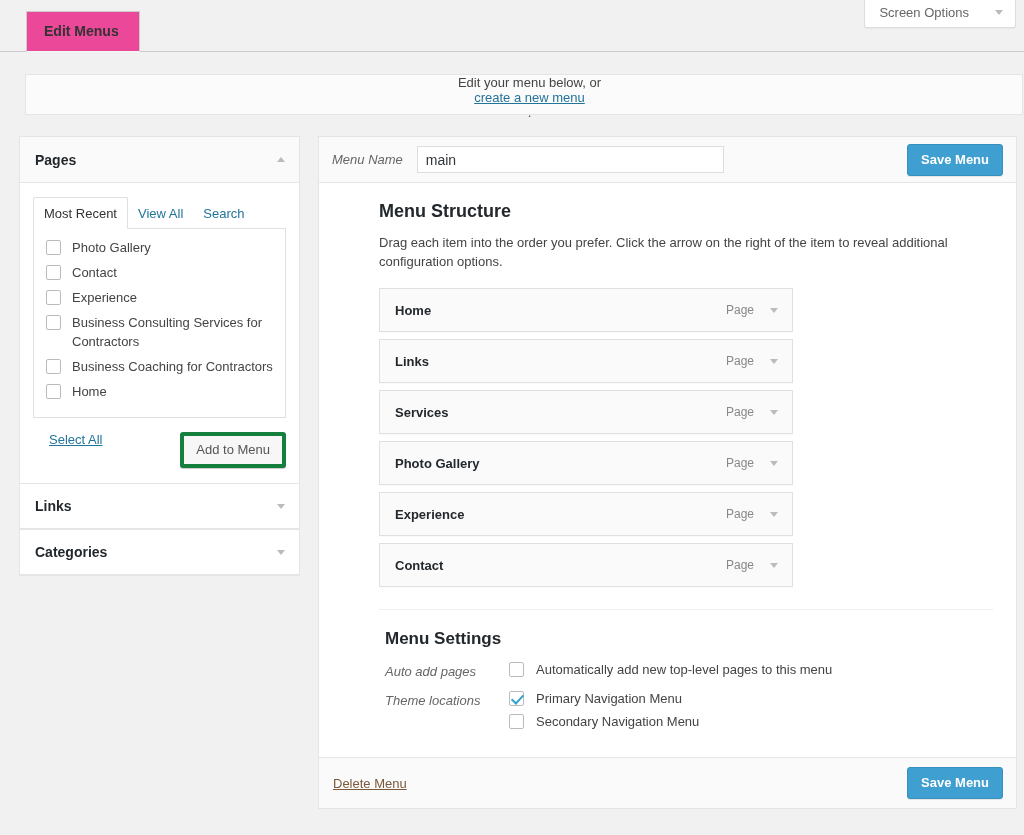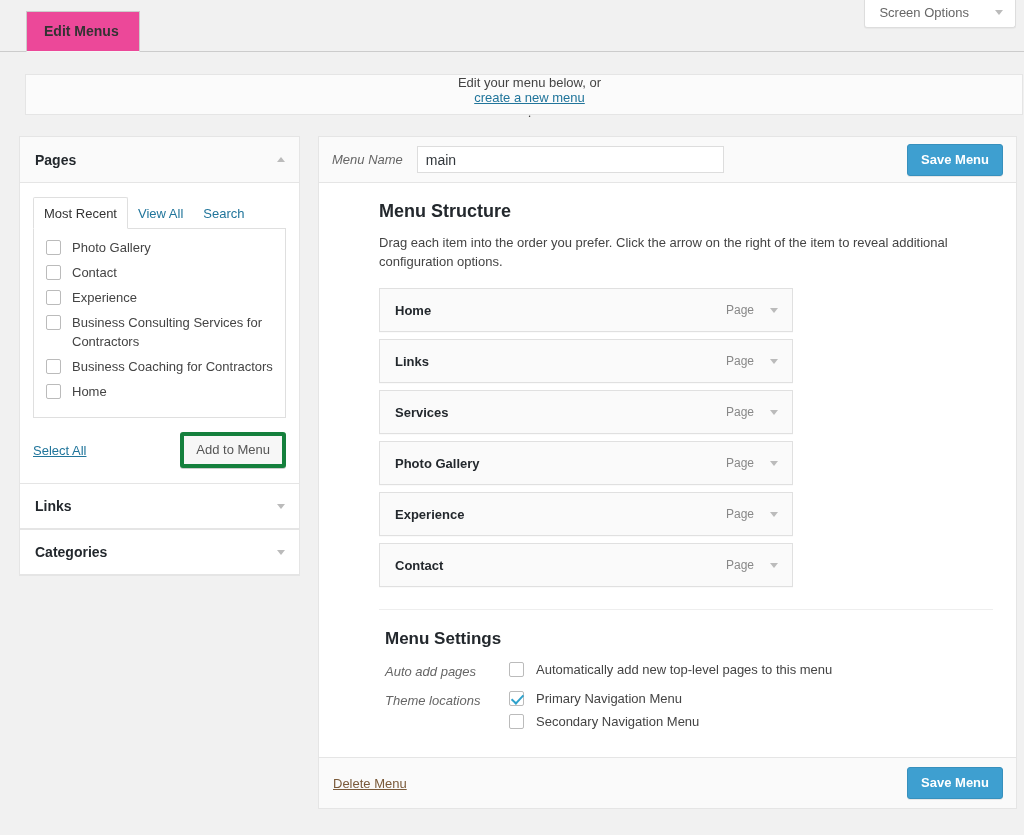--- a/index.html
+++ b/index.html
@@ -129,22 +129,23 @@
   .chk.checked::after {
     content: "";
     position: absolute; left: 4px; top: 0px;
     width: 5px; height: 10px;
     border: solid #2ea2cc;
     border-width: 0 2px 2px 0;
     transform: rotate(43deg);
   }
   .chk-label { font-size: 13px; color: #444; }
   .actions-row {
-    display: flex; align-items: center; justify-content: space-between;
+    display: flex; align-items: flex-start; justify-content: space-between;
     padding: 14px 0 15px;
+    margin-left: 16px;
   }
   .link-plain { color: #21759b; text-decoration: underline; font-size: 13px; }
   .btn-secondary {
     background: #f7f7f7;
     border: 4px solid #15803d;
     border-radius: 3px;
     padding: 6px 12px 7px;
     font-size: 13px;
     color: #555;
     box-shadow: 0 1px 0 #ccc;

